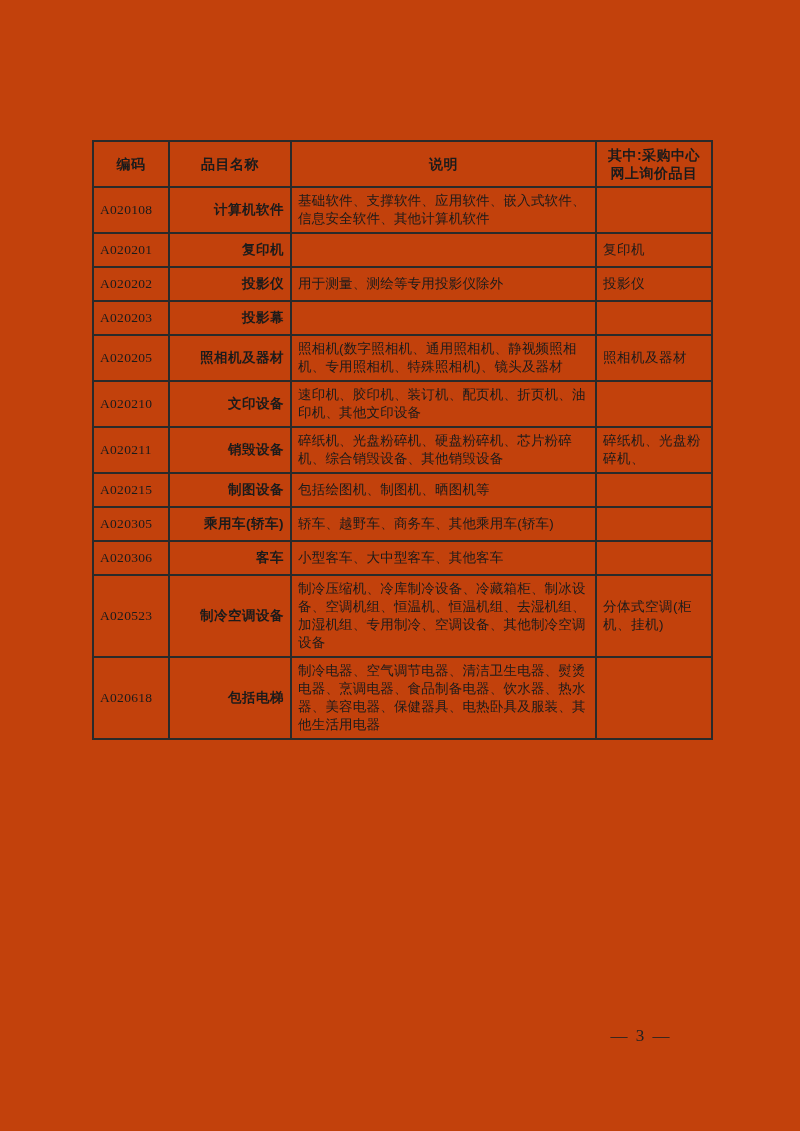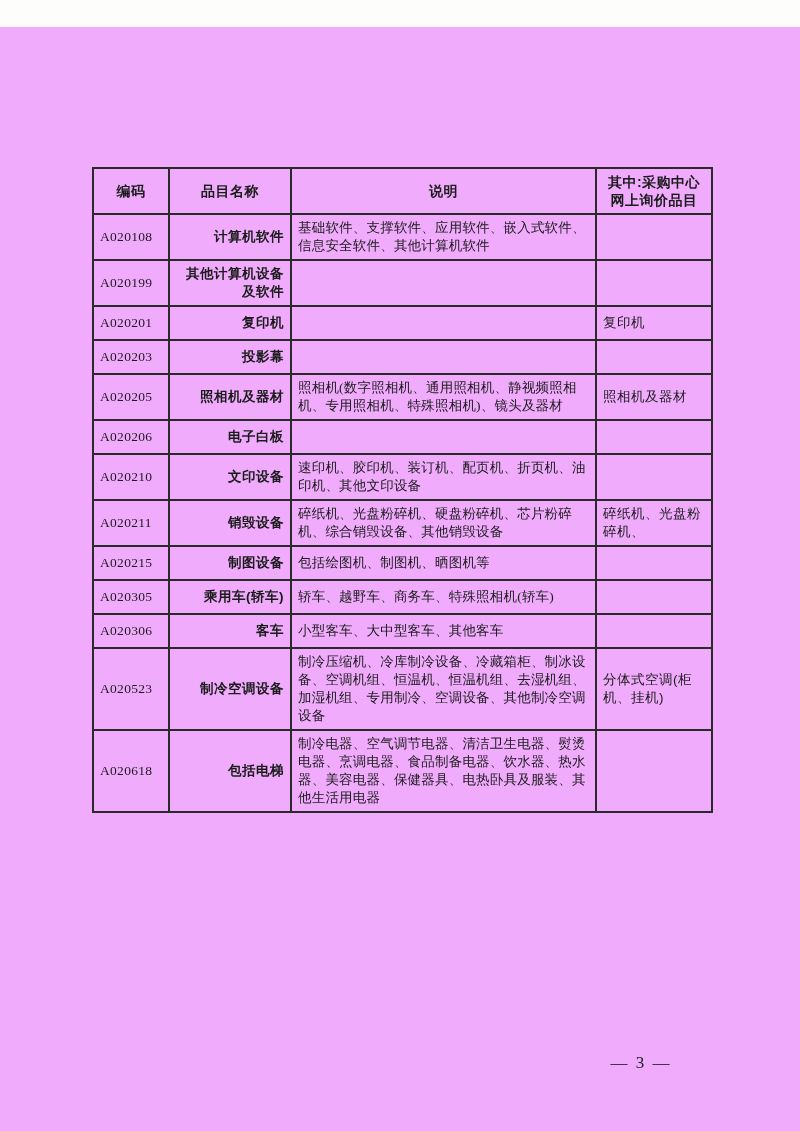--- a/index.html
+++ b/index.html
@@ -7,22 +7,21 @@
     width: 800px; height: 1131px;
     background: #fdfdfb;
     font-family: "Liberation Sans", "DejaVu Sans", sans-serif;
     color: #1b1b1b;
     position: relative;
     overflow: hidden;
   }
   .page {
     position: absolute;
     inset: 0;
-    background: #f0abfc;
-    margin-top: 27px;
+    background: #c2410c;
   }
   table.catalog {
     position: absolute;
     left: 92px;
     top: 140px;
     width: 619px;
     border-collapse: collapse;
     table-layout: fixed;
   }
   table.catalog th, table.catalog td {
@@ -41,21 +40,21 @@
     letter-spacing: 0.5px;
   }
   table.catalog td { height: 34px; }
   td.code {
     text-align: left;
     font-family: Liberation Serif, serif;
     font-size: 14px;
     letter-spacing: 0.3px;
   }
   td.name { font-weight: bold; letter-spacing: 0.5px; text-align: right; }
-  td.description { letter-spacing: 0.2px; font-family: Liberation Serif, serif; }
+  td.description { letter-spacing: 0.2px; }
   td.inquiry { letter-spacing: 0.5px; }
   .page-footer {
     position: absolute;
     top: 1026px;
     left: 596px;
     width: 90px;
     text-align: center;
     font-family: "Liberation Serif", "DejaVu Serif", serif;
     font-size: 17px;
     color: #222;
@@ -83,48 +82,42 @@
       </tr>
     </thead>
     <tbody>
         <tr>
           <td class="code">A020108</td>
           <td class="name">计算机软件</td>
           <td class="description">基础软件、支撑软件、应用软件、嵌入式软件、信息安全软件、其他计算机软件</td>
           <td class="inquiry"></td>
         </tr>
         <tr>
-          <td class="code">A020199</td>
-          <td class="name">其他计算机设备及软件</td>
-          <td class="description"></td>
-          <td class="inquiry"></td>
-        </tr>
-        <tr>
           <td class="code">A020201</td>
           <td class="name">复印机</td>
           <td class="description"></td>
           <td class="inquiry">复印机</td>
+        </tr>
+        <tr>
+          <td class="code">A020202</td>
+          <td class="name">投影仪</td>
+          <td class="description">用于测量、测绘等专用投影仪除外</td>
+          <td class="inquiry">投影仪</td>
         </tr>
         <tr>
           <td class="code">A020203</td>
           <td class="name">投影幕</td>
           <td class="description"></td>
           <td class="inquiry"></td>
         </tr>
         <tr>
           <td class="code">A020205</td>
           <td class="name">照相机及器材</td>
           <td class="description">照相机(数字照相机、通用照相机、静视频照相机、专用照相机、特殊照相机)、镜头及器材</td>
           <td class="inquiry">照相机及器材</td>
-        </tr>
-        <tr>
-          <td class="code">A020206</td>
-          <td class="name">电子白板</td>
-          <td class="description"></td>
-          <td class="inquiry"></td>
         </tr>
         <tr>
           <td class="code">A020210</td>
           <td class="name">文印设备</td>
           <td class="description">速印机、胶印机、装订机、配页机、折页机、油印机、其他文印设备</td>
           <td class="inquiry"></td>
         </tr>
         <tr>
           <td class="code">A020211</td>
           <td class="name">销毁设备</td>
@@ -133,21 +126,21 @@
         </tr>
         <tr>
           <td class="code">A020215</td>
           <td class="name">制图设备</td>
           <td class="description">包括绘图机、制图机、晒图机等</td>
           <td class="inquiry"></td>
         </tr>
         <tr>
           <td class="code">A020305</td>
           <td class="name">乘用车(轿车)</td>
-          <td class="description">轿车、越野车、商务车、特殊照相机(轿车)</td>
+          <td class="description">轿车、越野车、商务车、其他乘用车(轿车)</td>
           <td class="inquiry"></td>
         </tr>
         <tr>
           <td class="code">A020306</td>
           <td class="name">客车</td>
           <td class="description">小型客车、大中型客车、其他客车</td>
           <td class="inquiry"></td>
         </tr>
         <tr>
           <td class="code">A020523</td>

